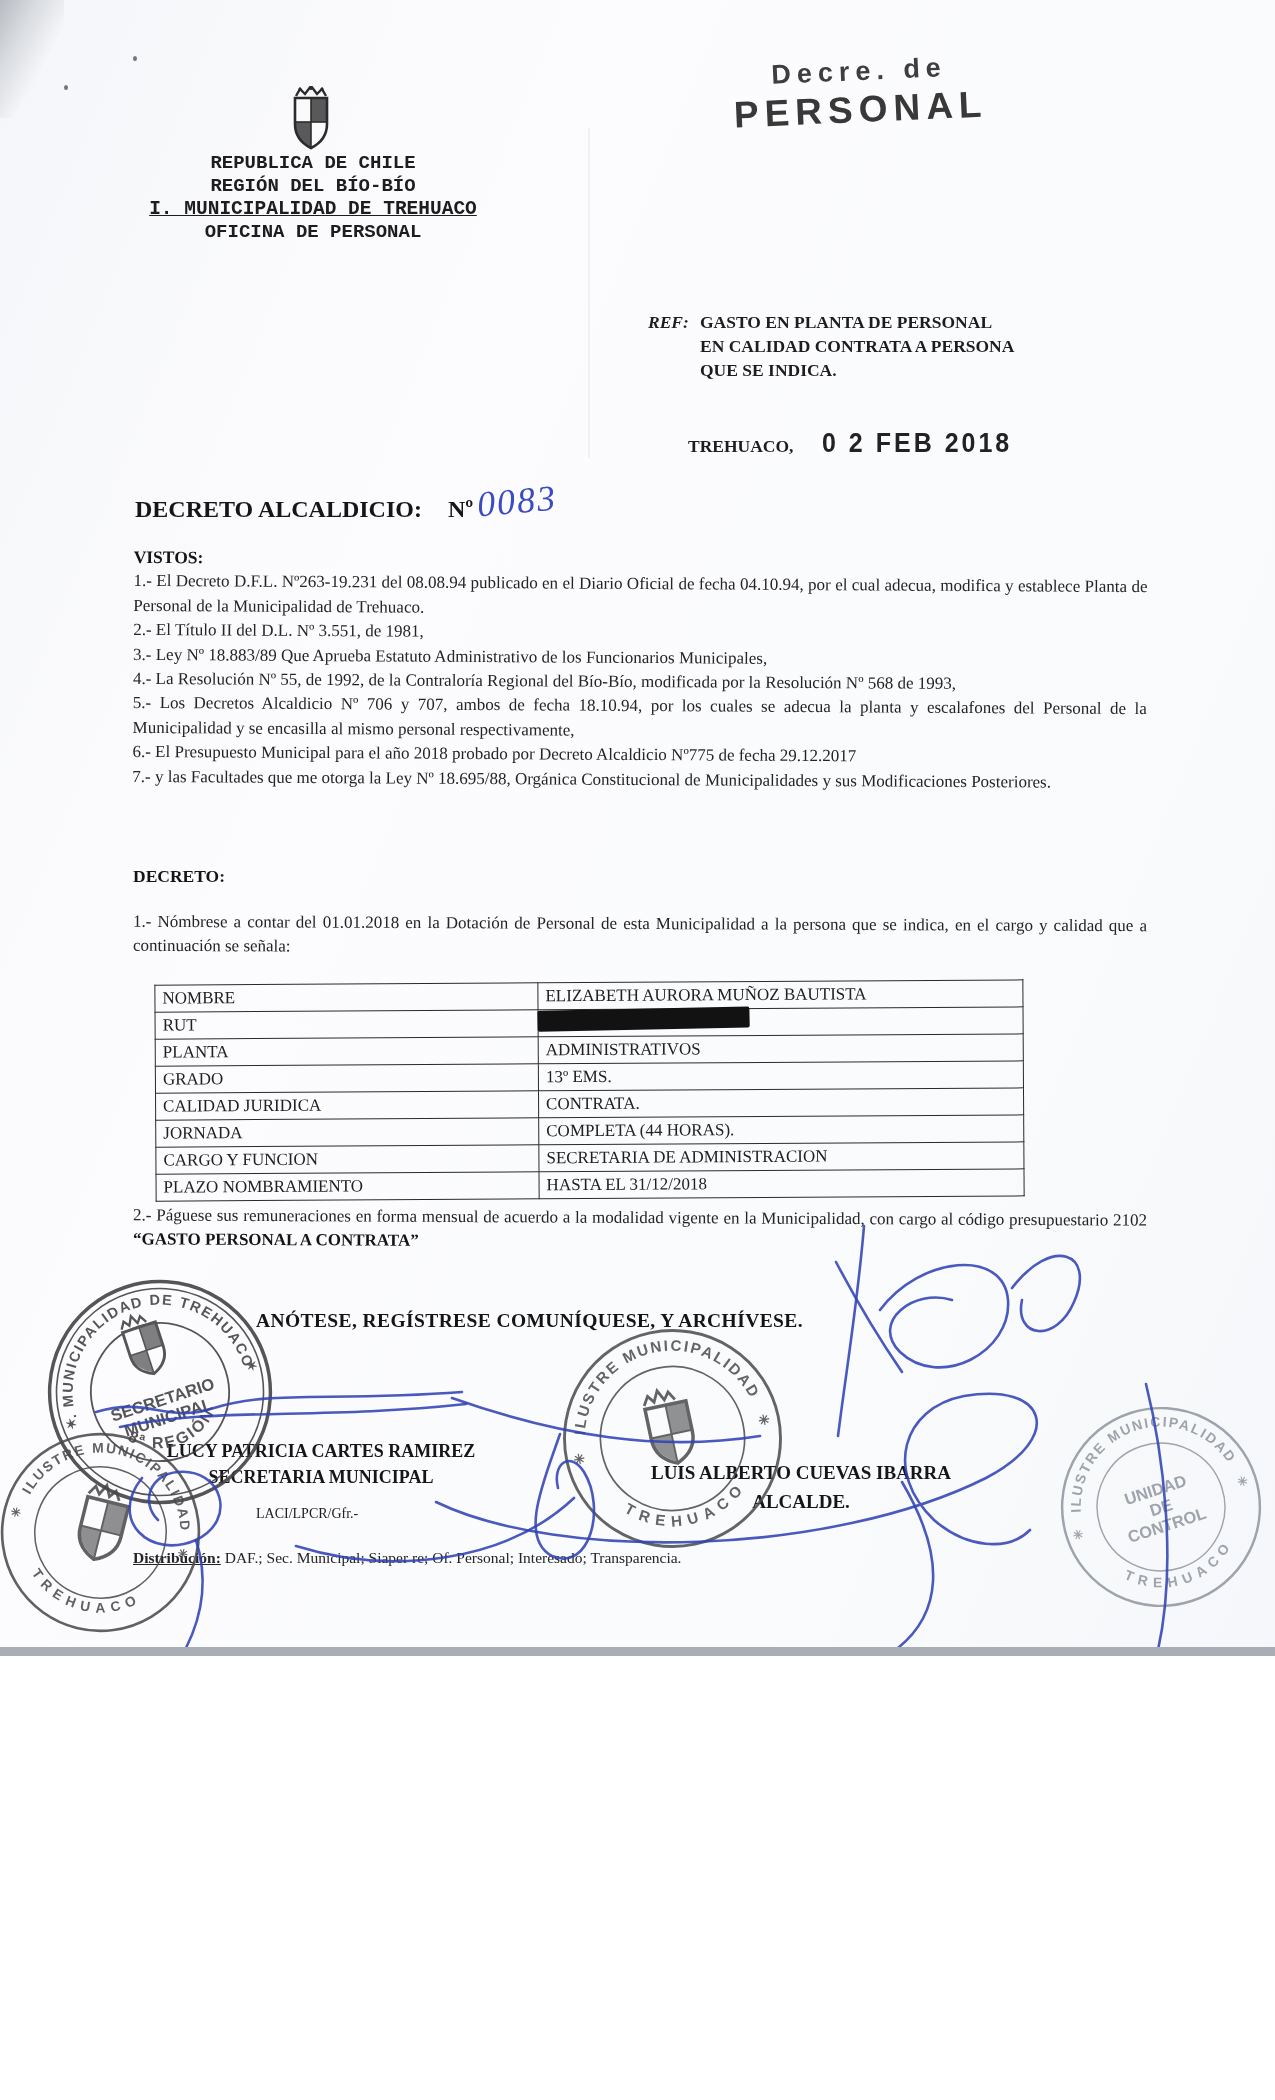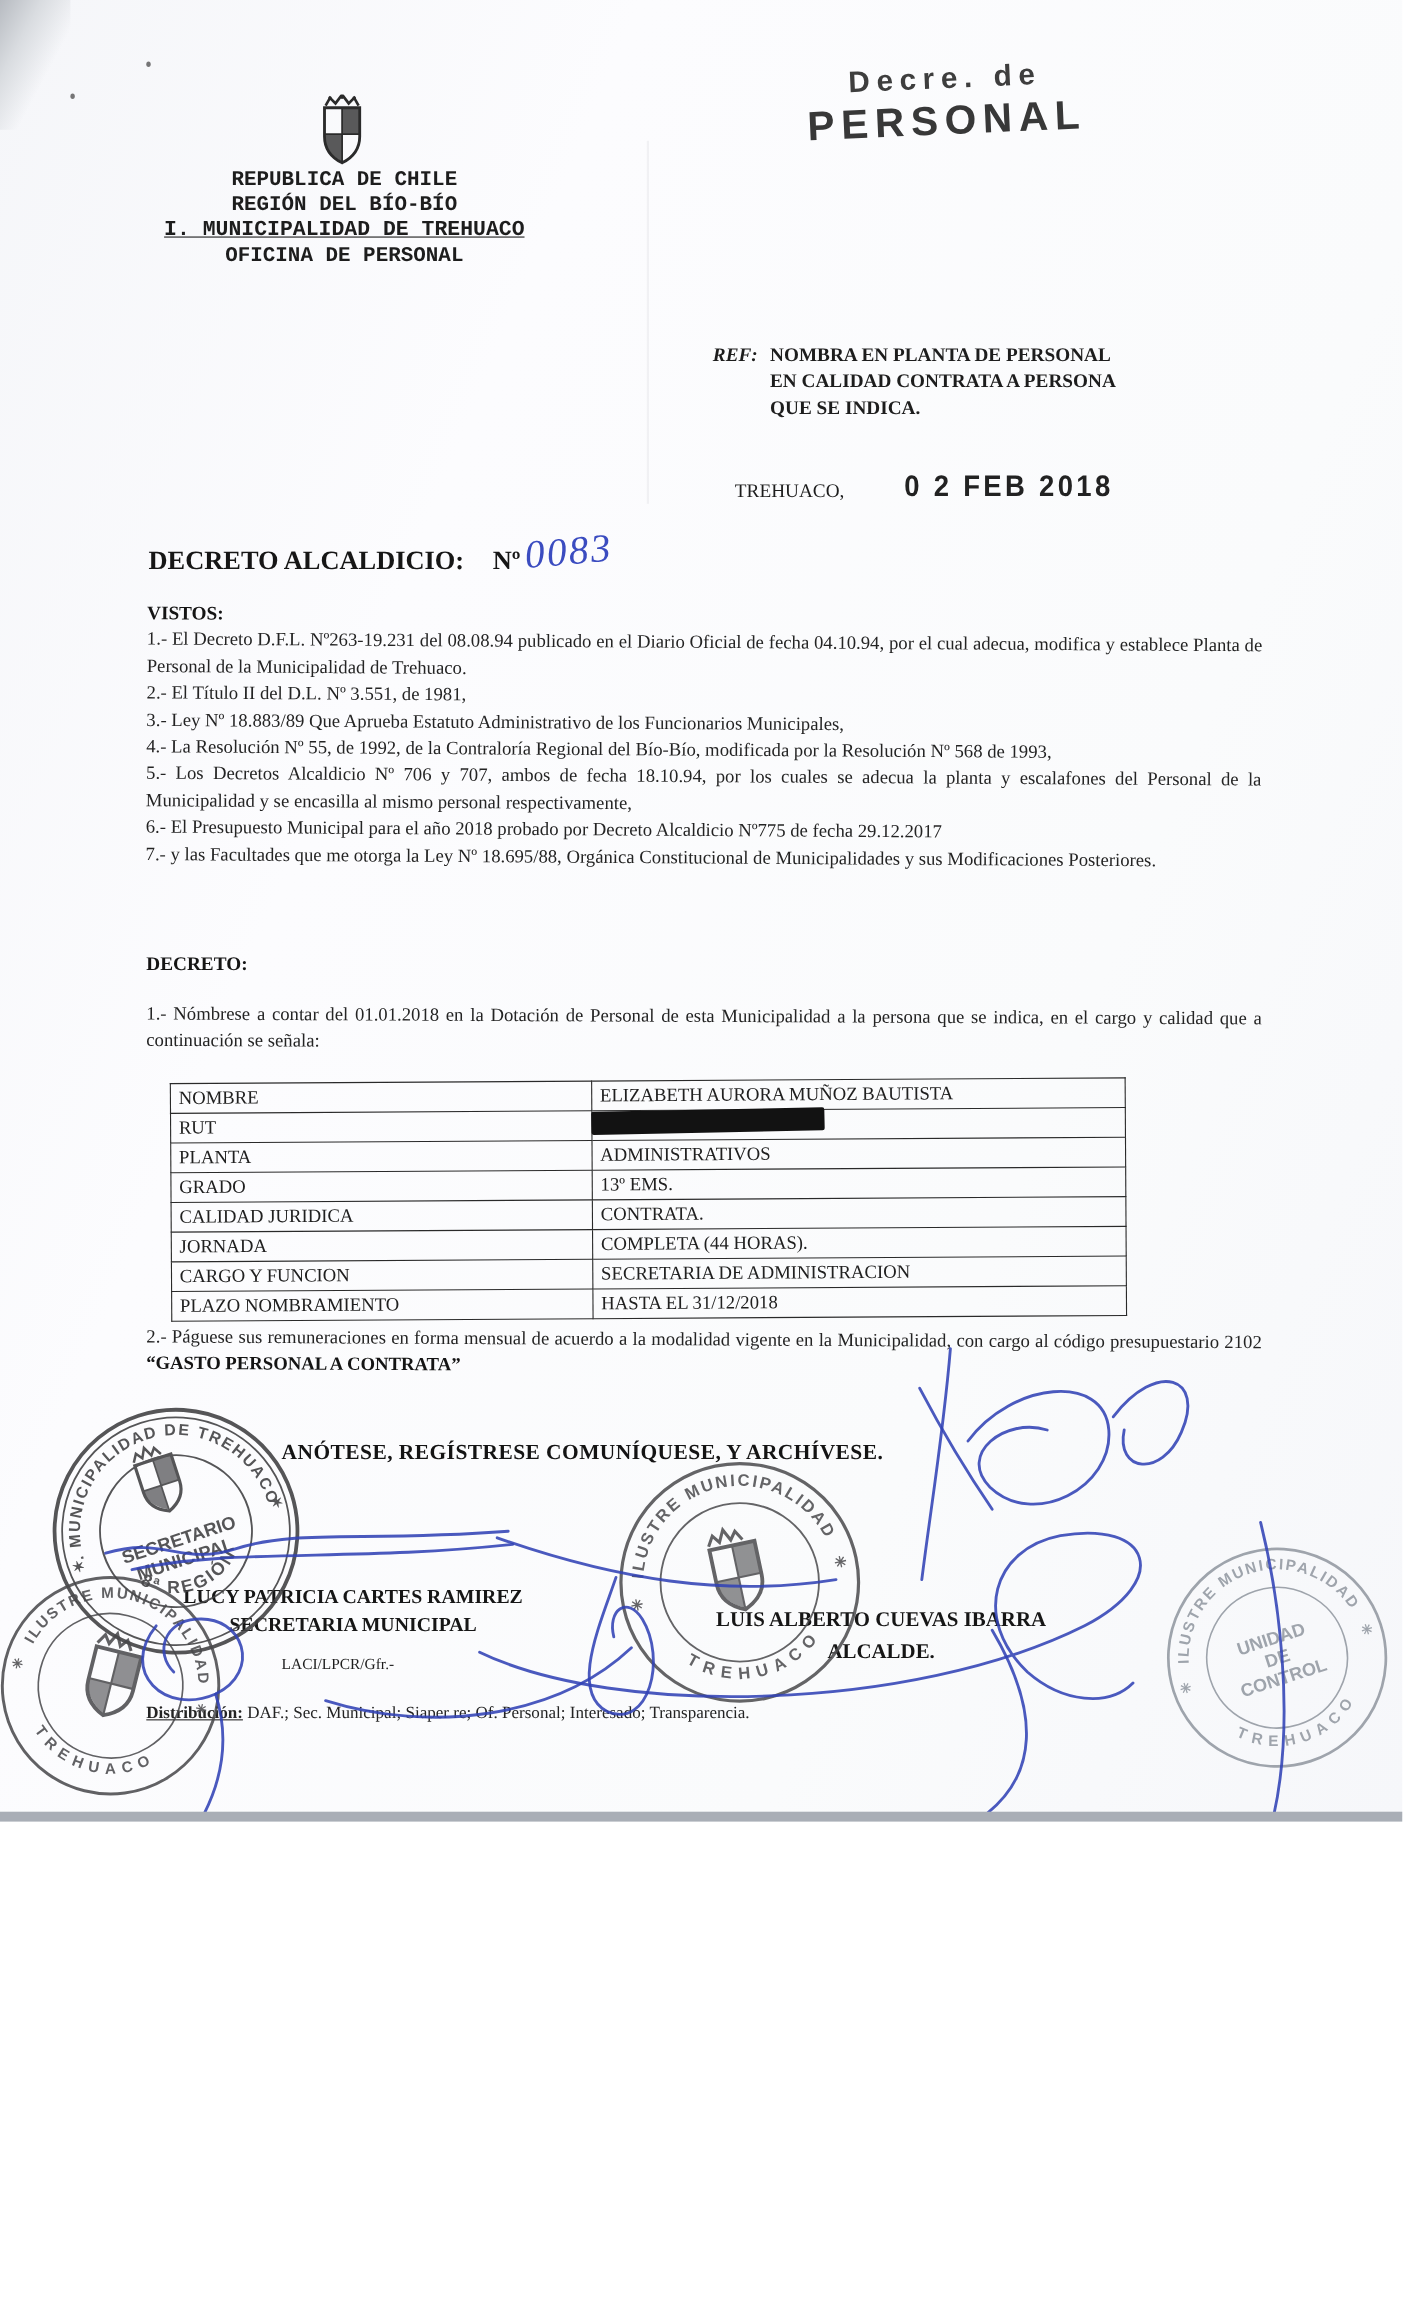--- a/index.html
+++ b/index.html
@@ -28,21 +28,21 @@
       font-size:19px;line-height:23px;color:#1d1d1d;font-family:Liberation Mono, monospace;}
   #header-block .muni{text-decoration:underline;font-size:19.5px;}
 
   
   #ref-block{left:648px;top:310px;width:440px;font-weight:bold;font-size:17.5px;
       line-height:24px;color:#1d1d1d;}
   #ref-block .lab{position:absolute;left:0;top:0;font-style:italic;}
   #ref-block .lines{margin-left:52px;}
 
   
-  #city{left:668px;top:436px;font-weight:normal;font-size:17.5px;color:#1d1d1d;}
+  #city{left:688px;top:436px;font-weight:bold;font-size:17.5px;color:#1d1d1d;}
   #date-stamp{left:822px;top:428px;font-family:"Liberation Sans",sans-serif;
       font-weight:bold;font-size:25px;letter-spacing:3px;color:#222;transform:scaleY(1.08);}
 
   
   #decree-title{left:135px;top:484px;font-weight:bold;font-size:24px;color:#161616;
       white-space:nowrap;}
   #decree-title .num{margin-left:26px;}
   #hand-number{position:relative;display:inline-block;margin-left:4px;top:-4px;
       font-style:italic;font-weight:normal;font-size:36px;color:#3b4cc0;
       letter-spacing:2px;transform:rotate(-5deg);}
@@ -127,21 +127,21 @@
   <div id="header-block" class="abs">
     <div>REPUBLICA DE CHILE</div>
     <div>REGIÓN DEL BÍO-BÍO</div>
     <div class="muni">I. MUNICIPALIDAD DE TREHUACO</div>
     <div>OFICINA DE PERSONAL</div>
   </div>
 
   <div id="ref-block" class="abs">
     <span class="lab">REF:</span>
     <div class="lines">
-      <div>NOMBRA EN PLANTA DE  PERSONAL</div>
+      <div>GASTO EN PLANTA DE  PERSONAL</div>
       <div>EN CALIDAD  CONTRATA A PERSONA</div>
       <div>QUE SE INDICA.</div>
     </div>
   </div>
 
   <div id="city" class="abs">TREHUACO,</div>
   <div id="date-stamp" class="abs">0 2 FEB 2018</div>
 
   <div id="decree-title" class="abs">
     <span>DECRETO ALCALDICIO:</span><span class="num">Nº</span><span id="hand-number">0083</span>

